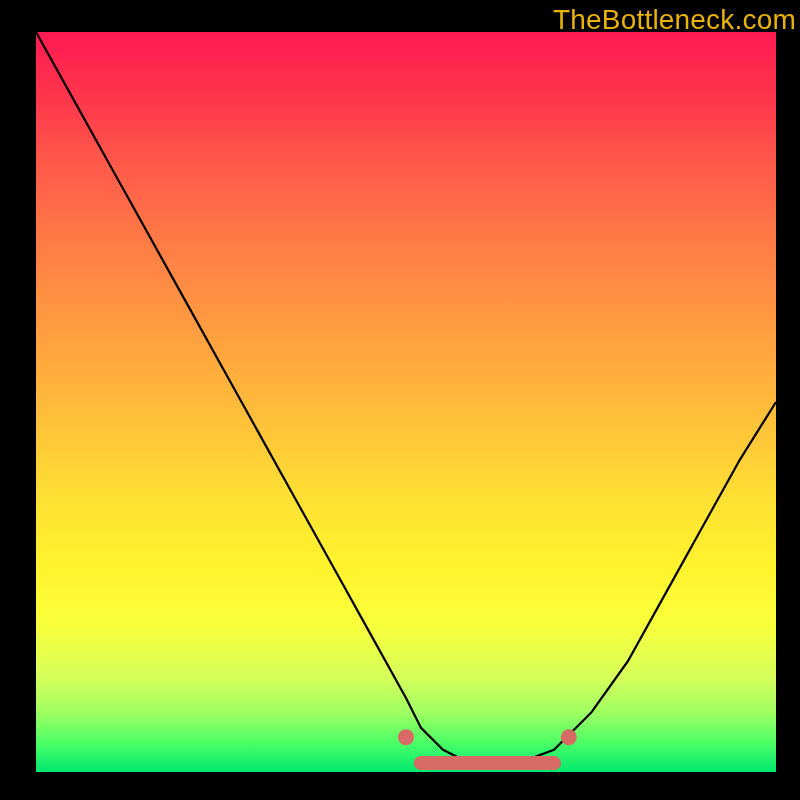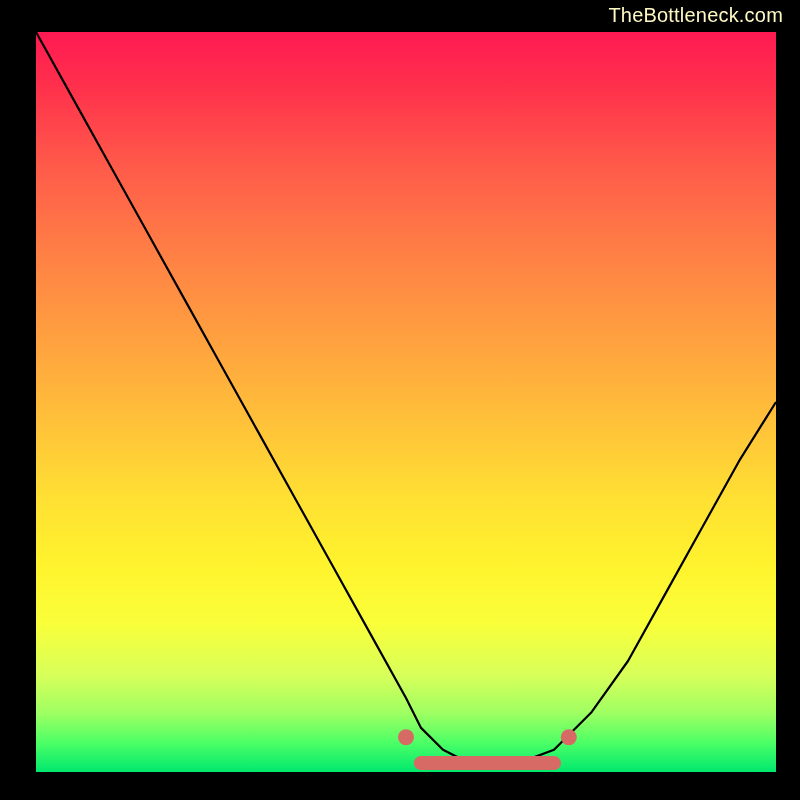--- a/index.html
+++ b/index.html
@@ -5,23 +5,23 @@
   * { margin: 0; padding: 0; box-sizing: border-box; }
   html, body { width: 800px; height: 800px; overflow: hidden; }
   body {
     background: #000;
     position: relative;
     font-family: Arial, Helvetica, sans-serif;
   }
   .watermark {
     position: absolute;
     top: 4px;
-    right: 17px;
-    color: #fef9c3;
-    font-size: 20px;
+    right: 4px;
+    color: #eab308;
+    font-size: 28px;
     font-weight: 500;
     letter-spacing: 0.2px;
     z-index: 10;
   }
   .plot-area {
     position: absolute;
     left: 36px;
     top: 32px;
     width: 740px;
     height: 740px;

